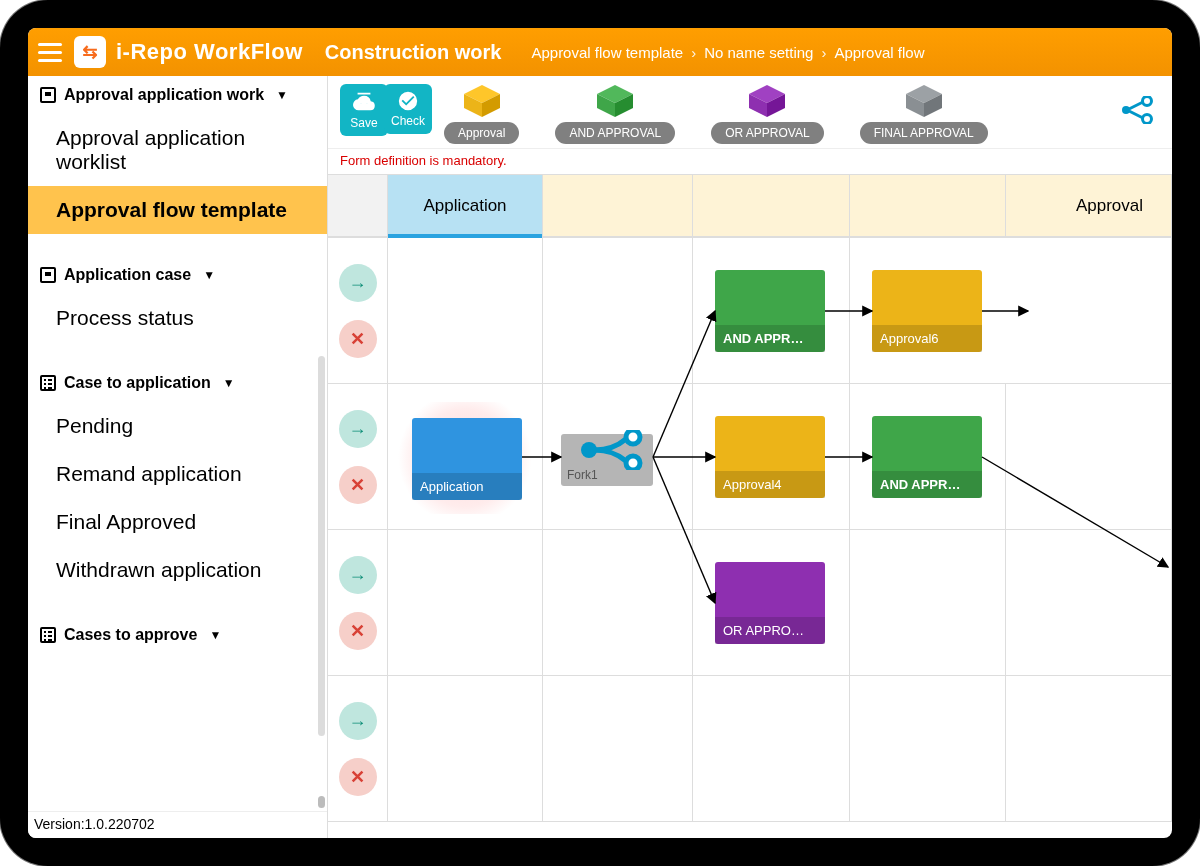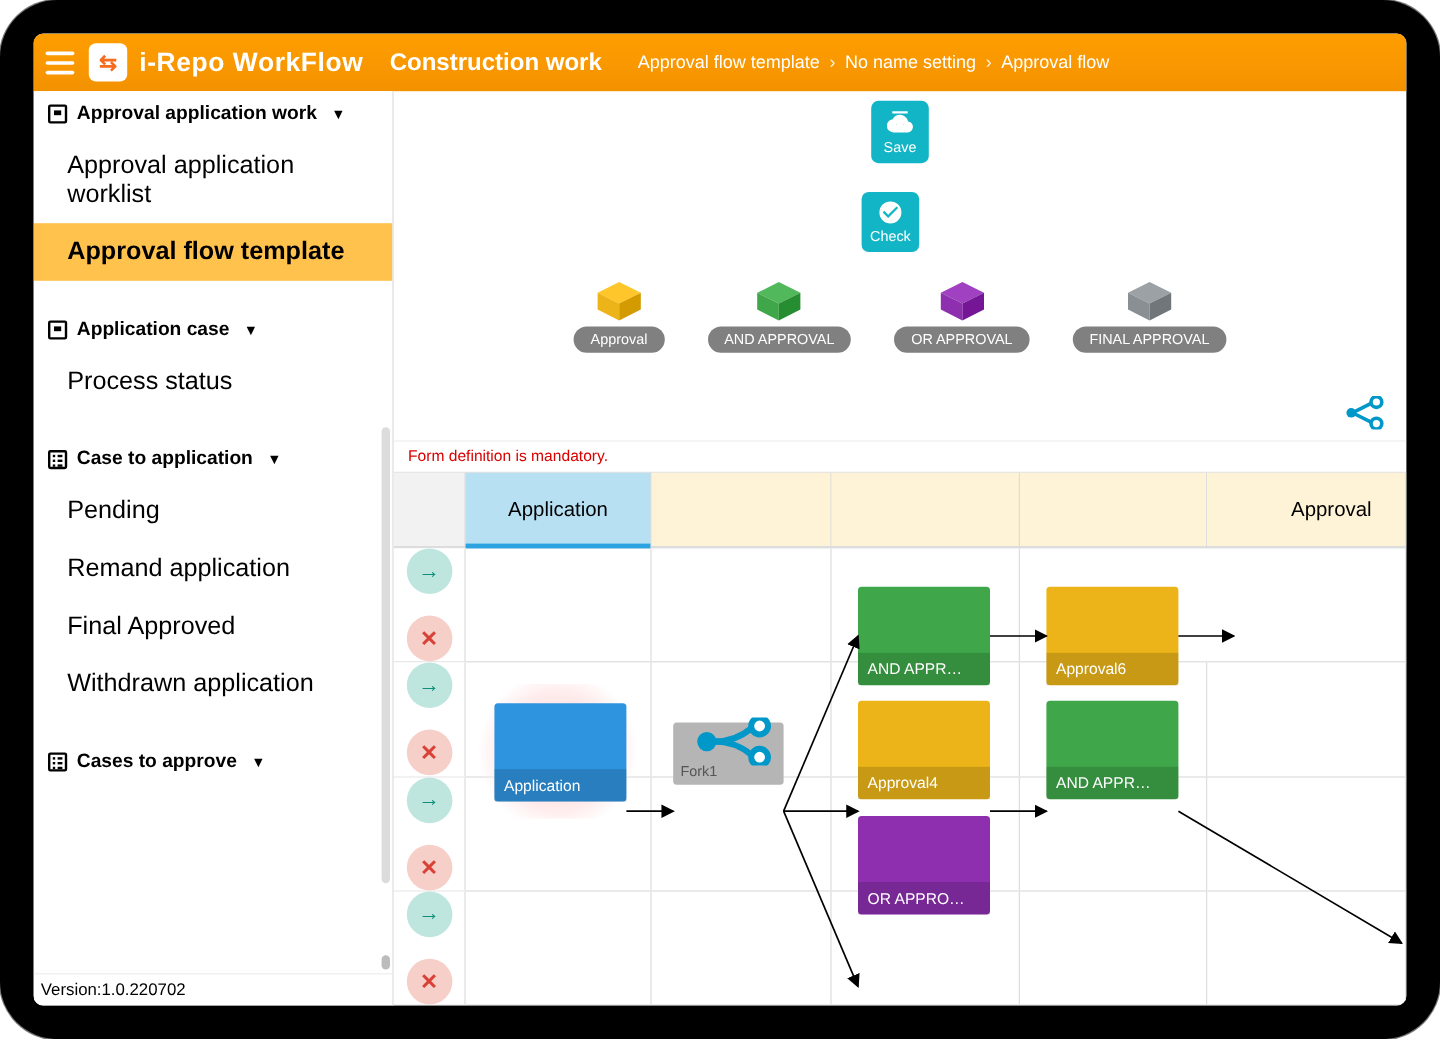--- a/index.html
+++ b/index.html
@@ -98,25 +98,24 @@
   
   .main {
     flex:1 1 auto;
     display:flex;
     flex-direction:column;
     min-width:0;
     position:relative;
   }
   .toolbar {
     display:flex;
-    align-items:center;
-    gap:24px;
+    align-items:flex-start;
+    gap:12px;
     padding:8px 12px 4px 12px;
     border-bottom:1px solid #eee;
-    flex-direction:column;
   }
   .tb-btn {
     width:48px;
     background:#12b5c5;
     color:#fff;
     border-radius:6px;
     display:flex;
     flex-direction:column;
     align-items:center;
     justify-content:center;
@@ -231,21 +230,21 @@
   }
   .node .ftr {
     width:100%;
     padding:6px 8px;
     background:rgba(0,0,0,.15);
     white-space:nowrap;
     overflow:hidden;
     text-overflow:ellipsis;
   }
   .n-blue   { background:#2f94e0; }
-  .n-green  { background:#3fa649; }
+  .n-green  { background:#3fa649;font-weight:bold; }
   .n-orange { background:#ecb418; }
   .n-purple { background:#8e2fb0; }
 
   .app-halo {
     position:absolute;
     left:8px; top:18px;
     width:138px; height:112px;
     background:radial-gradient(circle,#ffd6d6 0%, #ffecec 55%, transparent 75%);
     border-radius:6px;
   }

